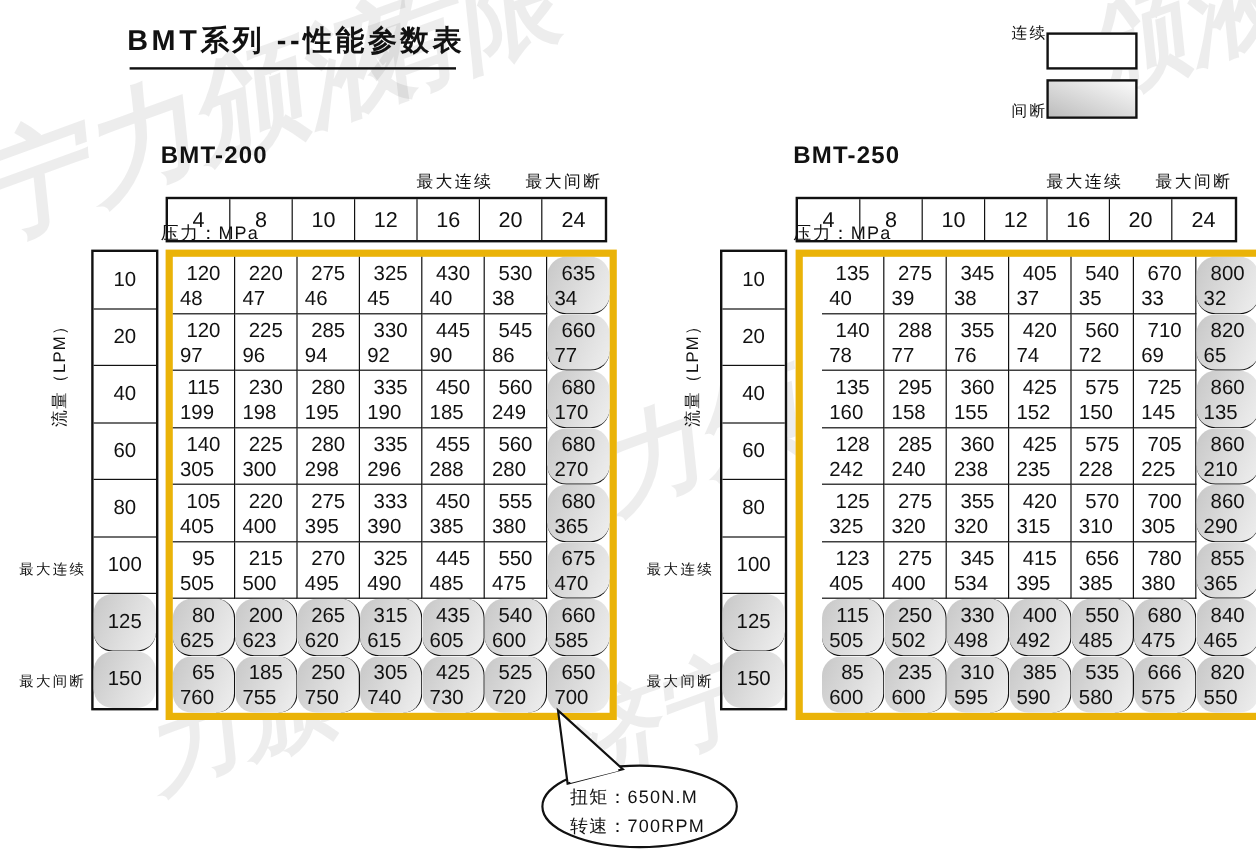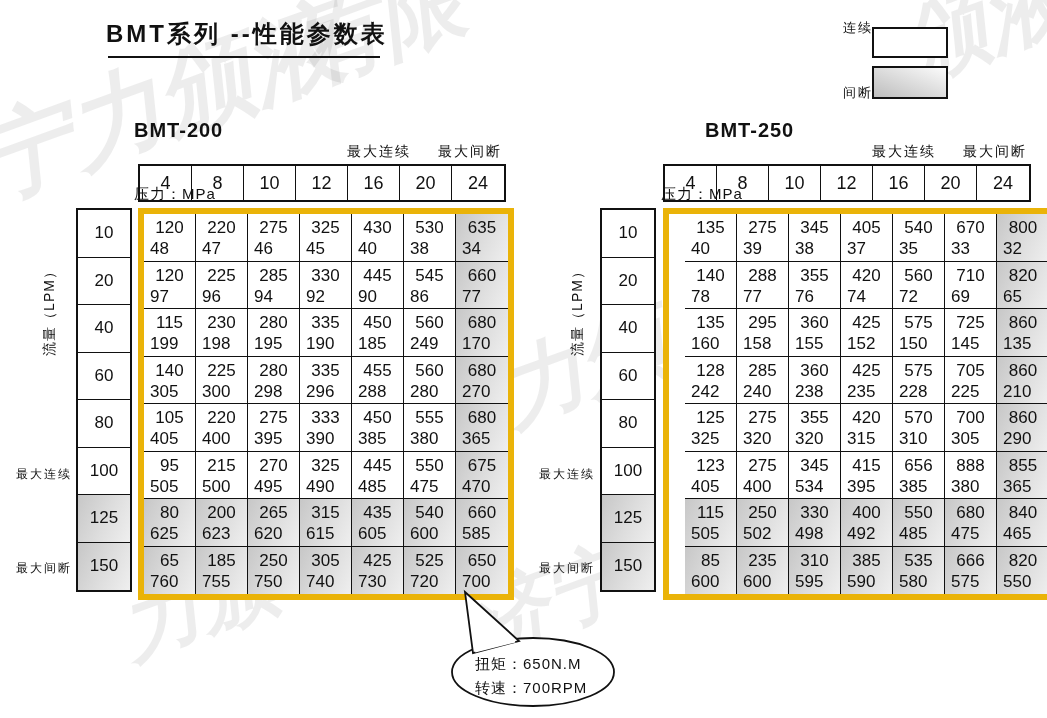--- a/index.html
+++ b/index.html
@@ -36,21 +36,21 @@
   
   .data-grid{display:grid;grid-template-columns:repeat(7,52px);grid-auto-rows:47.5px;
       border:6px solid #eab308;z-index:1;background:#fff;}
   .cell{border-right:1.5px solid #111;border-bottom:1.5px solid #111;
       font-size:17px;line-height:21px;padding-top:3px;box-sizing:border-box;}
   .cell:nth-child(7n){border-right:none;}
   .data-grid .cell:nth-last-child(-n+7){border-bottom:none;}
   .flow-col .flow-cell:nth-last-child(1){border-bottom:none;}
   .cell .tq{text-align:center;}
   .cell .sp{text-align:left;padding-left:6px;}
-  .shaded{background:linear-gradient(115deg,#c7c7c7 0%,#dedede 55%,#efefef 100%);}
+  .shaded{background:linear-gradient(115deg,#c7c7c7 0%,#dedede 55%,#efefef 100%);border-radius:16px;}
   
   .flow-axis{width:160px;text-align:center;font-size:14px;letter-spacing:1px;
       transform:rotate(-90deg);transform-origin:center;z-index:2;white-space:nowrap;}
   .side-label{width:70px;text-align:right;font-size:12px;letter-spacing:2px;z-index:2;white-space:nowrap;}
   
   .callout{z-index:3;}
   .callout text{font-size:15px;letter-spacing:1px;fill:#111;}
 </style>
 </head>
 <body>
@@ -319,21 +319,21 @@
     </div>
     <div class="cell shaded">
       <div class="tq">650</div>
       <div class="sp">700</div>
     </div>
   </div>
 <div class="abs flow-axis" style="left:-30px;top:301px;">流量（LPM）</div>
 <div class="abs side-label" style="left:2px;top:466px;">最大连续</div>
 <div class="abs side-label" style="left:2px;top:560px;">最大间断</div>
 
-<div class="abs tbl-name" style="left:661px;top:119px;margin-left:44px;">BMT-250</div>
+<div class="abs tbl-name" style="left:661px;top:119px;">BMT-250</div>
 <div class="abs tbl-sub" style="left:661px;top:143px;">压力：MPa</div>
 <div class="abs hdr-max" style="left:872px;top:143px;">最大连续</div>
 <div class="abs hdr-max" style="left:963px;top:143px;">最大间断</div>
 <div class="abs press-row" style="left:663px;top:164px;grid-template-columns:repeat(7,52px);">
     <div class="press-cell">4</div>
     <div class="press-cell">8</div>
     <div class="press-cell">10</div>
     <div class="press-cell">12</div>
     <div class="press-cell">16</div>
     <div class="press-cell">20</div>
@@ -504,21 +504,21 @@
     </div>
     <div class="cell">
       <div class="tq">415</div>
       <div class="sp">395</div>
     </div>
     <div class="cell">
       <div class="tq">656</div>
       <div class="sp">385</div>
     </div>
     <div class="cell">
-      <div class="tq">888</div>
+      <div class="tq">780</div>
       <div class="sp">380</div>
     </div>
     <div class="cell shaded">
       <div class="tq">855</div>
       <div class="sp">365</div>
     </div>
     <div class="cell shaded">
       <div class="tq">115</div>
       <div class="sp">505</div>
     </div>

